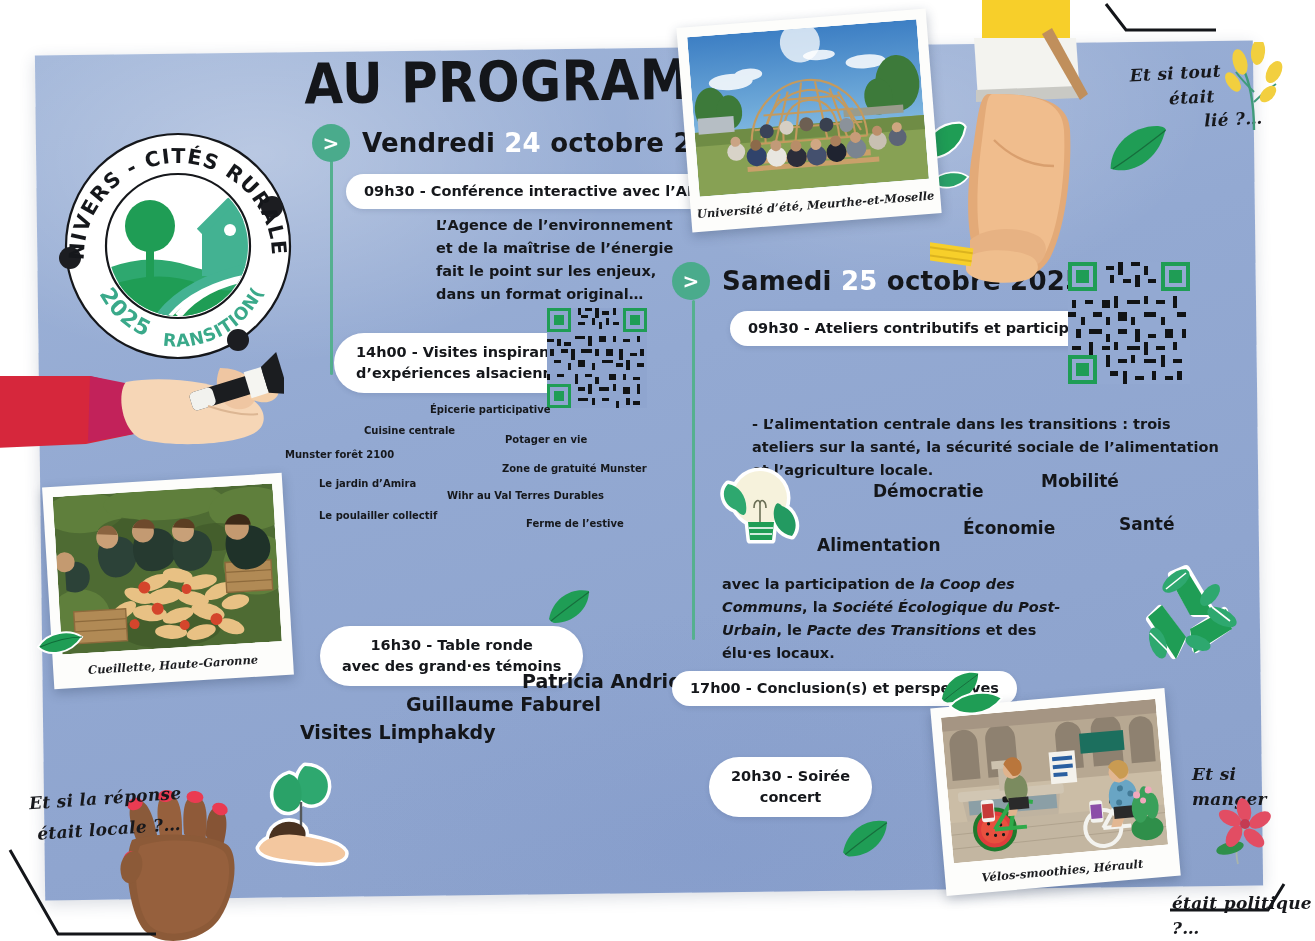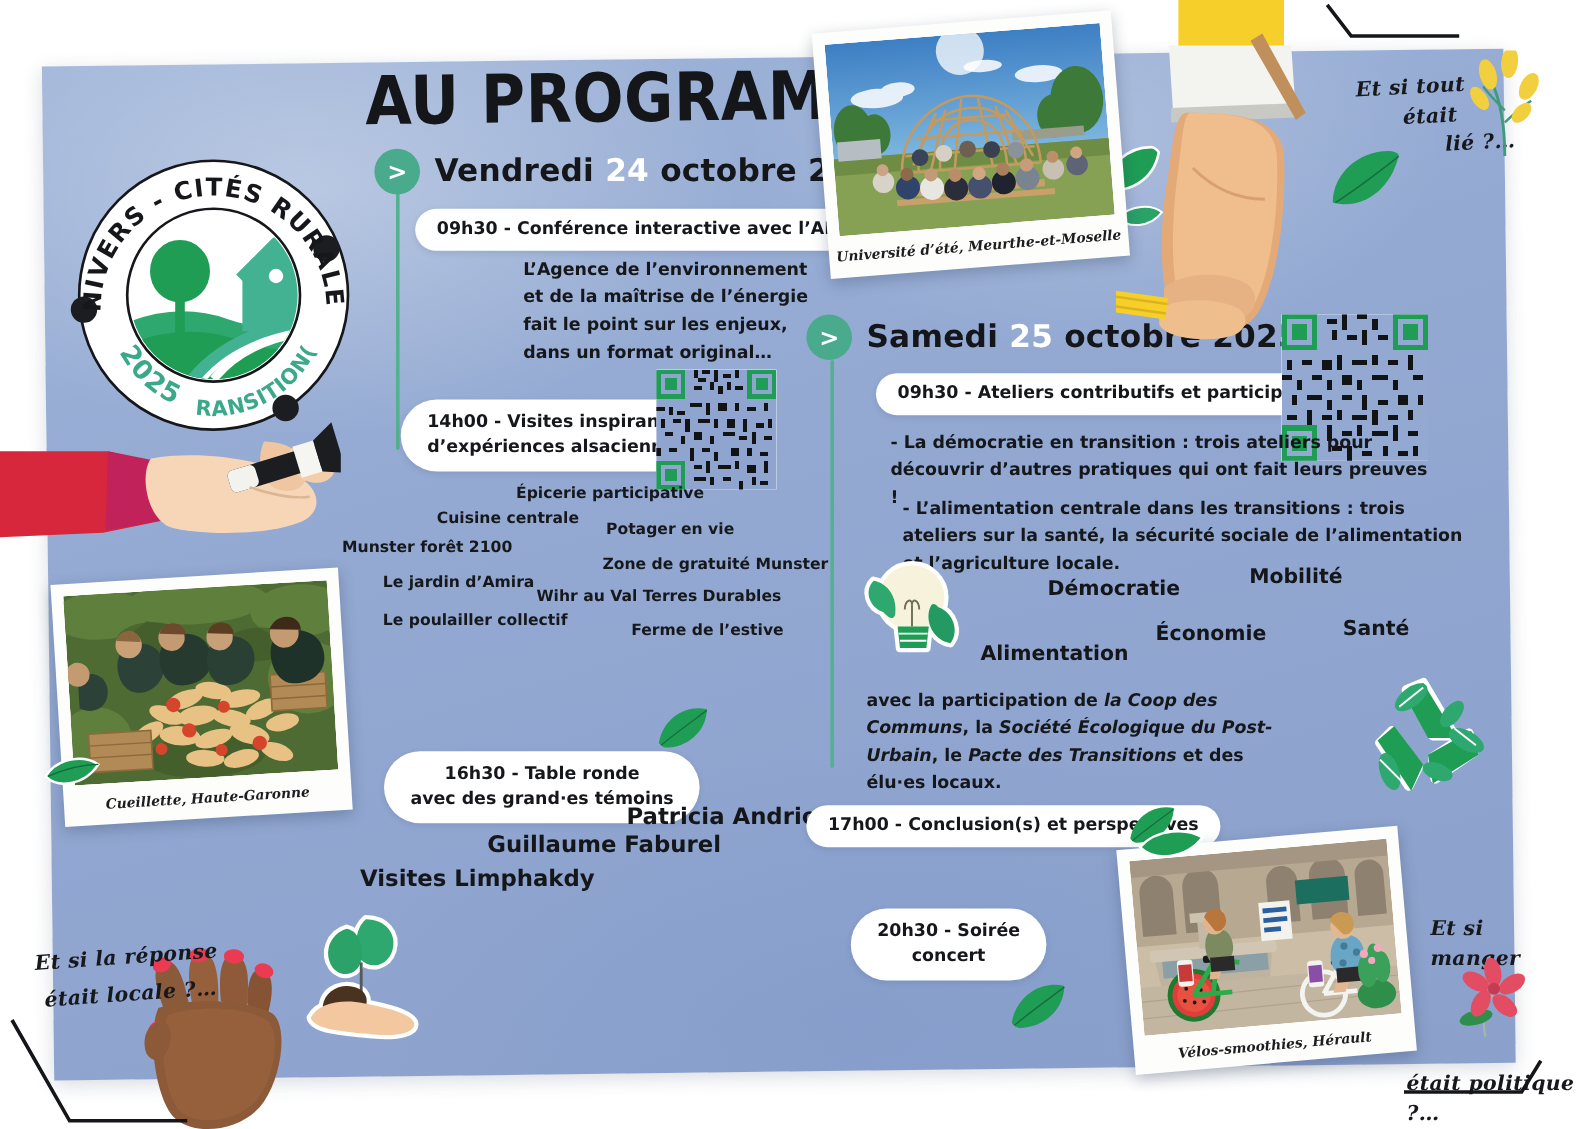--- a/index.html
+++ b/index.html
@@ -115,21 +115,21 @@
     position: absolute;
     font-size: 14.5px; font-weight: 700; color: #15171b;
     font-family: "DejaVu Sans", sans-serif;
     line-height: 1.58;
   }
   .para em { font-style: italic; }
 
   
   .scatter {
     position: absolute;
-    font-size: 13px; font-weight: 700; color: #16181c;
+    font-size: 10px; font-weight: 700; color: #16181c;
     font-family: "DejaVu Sans", sans-serif;
     white-space: nowrap;
   }
   .bigname {
     position: absolute;
     font-size: 19px; font-weight: 700; color: #14161a;
     font-family: "DejaVu Sans", sans-serif;
     white-space: nowrap;
   }
   .keyword {
@@ -450,23 +450,20 @@
           <rect x="10" y="26" width="2" height="1"></rect>
             <rect x="13" y="26" width="1" height="3"></rect>
             <rect x="16" y="27" width="2" height="1"></rect>
           <rect x="20" y="26" width="1" height="2"></rect>
             <rect x="23" y="27" width="2" height="1"></rect>
             <rect x="26" y="26" width="1" height="2"></rect>
         </g>
       </svg>
     </div>
 
-    <div class="para" style="left:742px; top:358px; width:450px;">
-      <span>- La démocratie en transition :</span><span> trois ateliers pour découvrir d’autres pratiques qui ont fait leurs preuves !</span>
-    </div>
     <div class="para" style="left:752px; top:413px; width:478px;">
       <span>- L’alimentation centrale dans les transitions :</span><span> trois ateliers sur la santé, la sécurité sociale de l’alimentation et l’agriculture locale.</span>
     </div>
 
     <div class="artwork" style="left:716px; top:466px;">
       <svg width="90" height="94" viewBox="0 0 90 94">
         <g stroke="#ffffff" stroke-width="7" fill="none" stroke-linejoin="round">
           <circle cx="44" cy="32" r="27"></circle>
           <path d="M32,56 L58,56 L56,74 L34,74 Z"></path>
           <path d="M20,44 C8,40 4,26 12,18 C24,20 32,32 30,46 C28,52 24,48 20,44 Z"></path>

